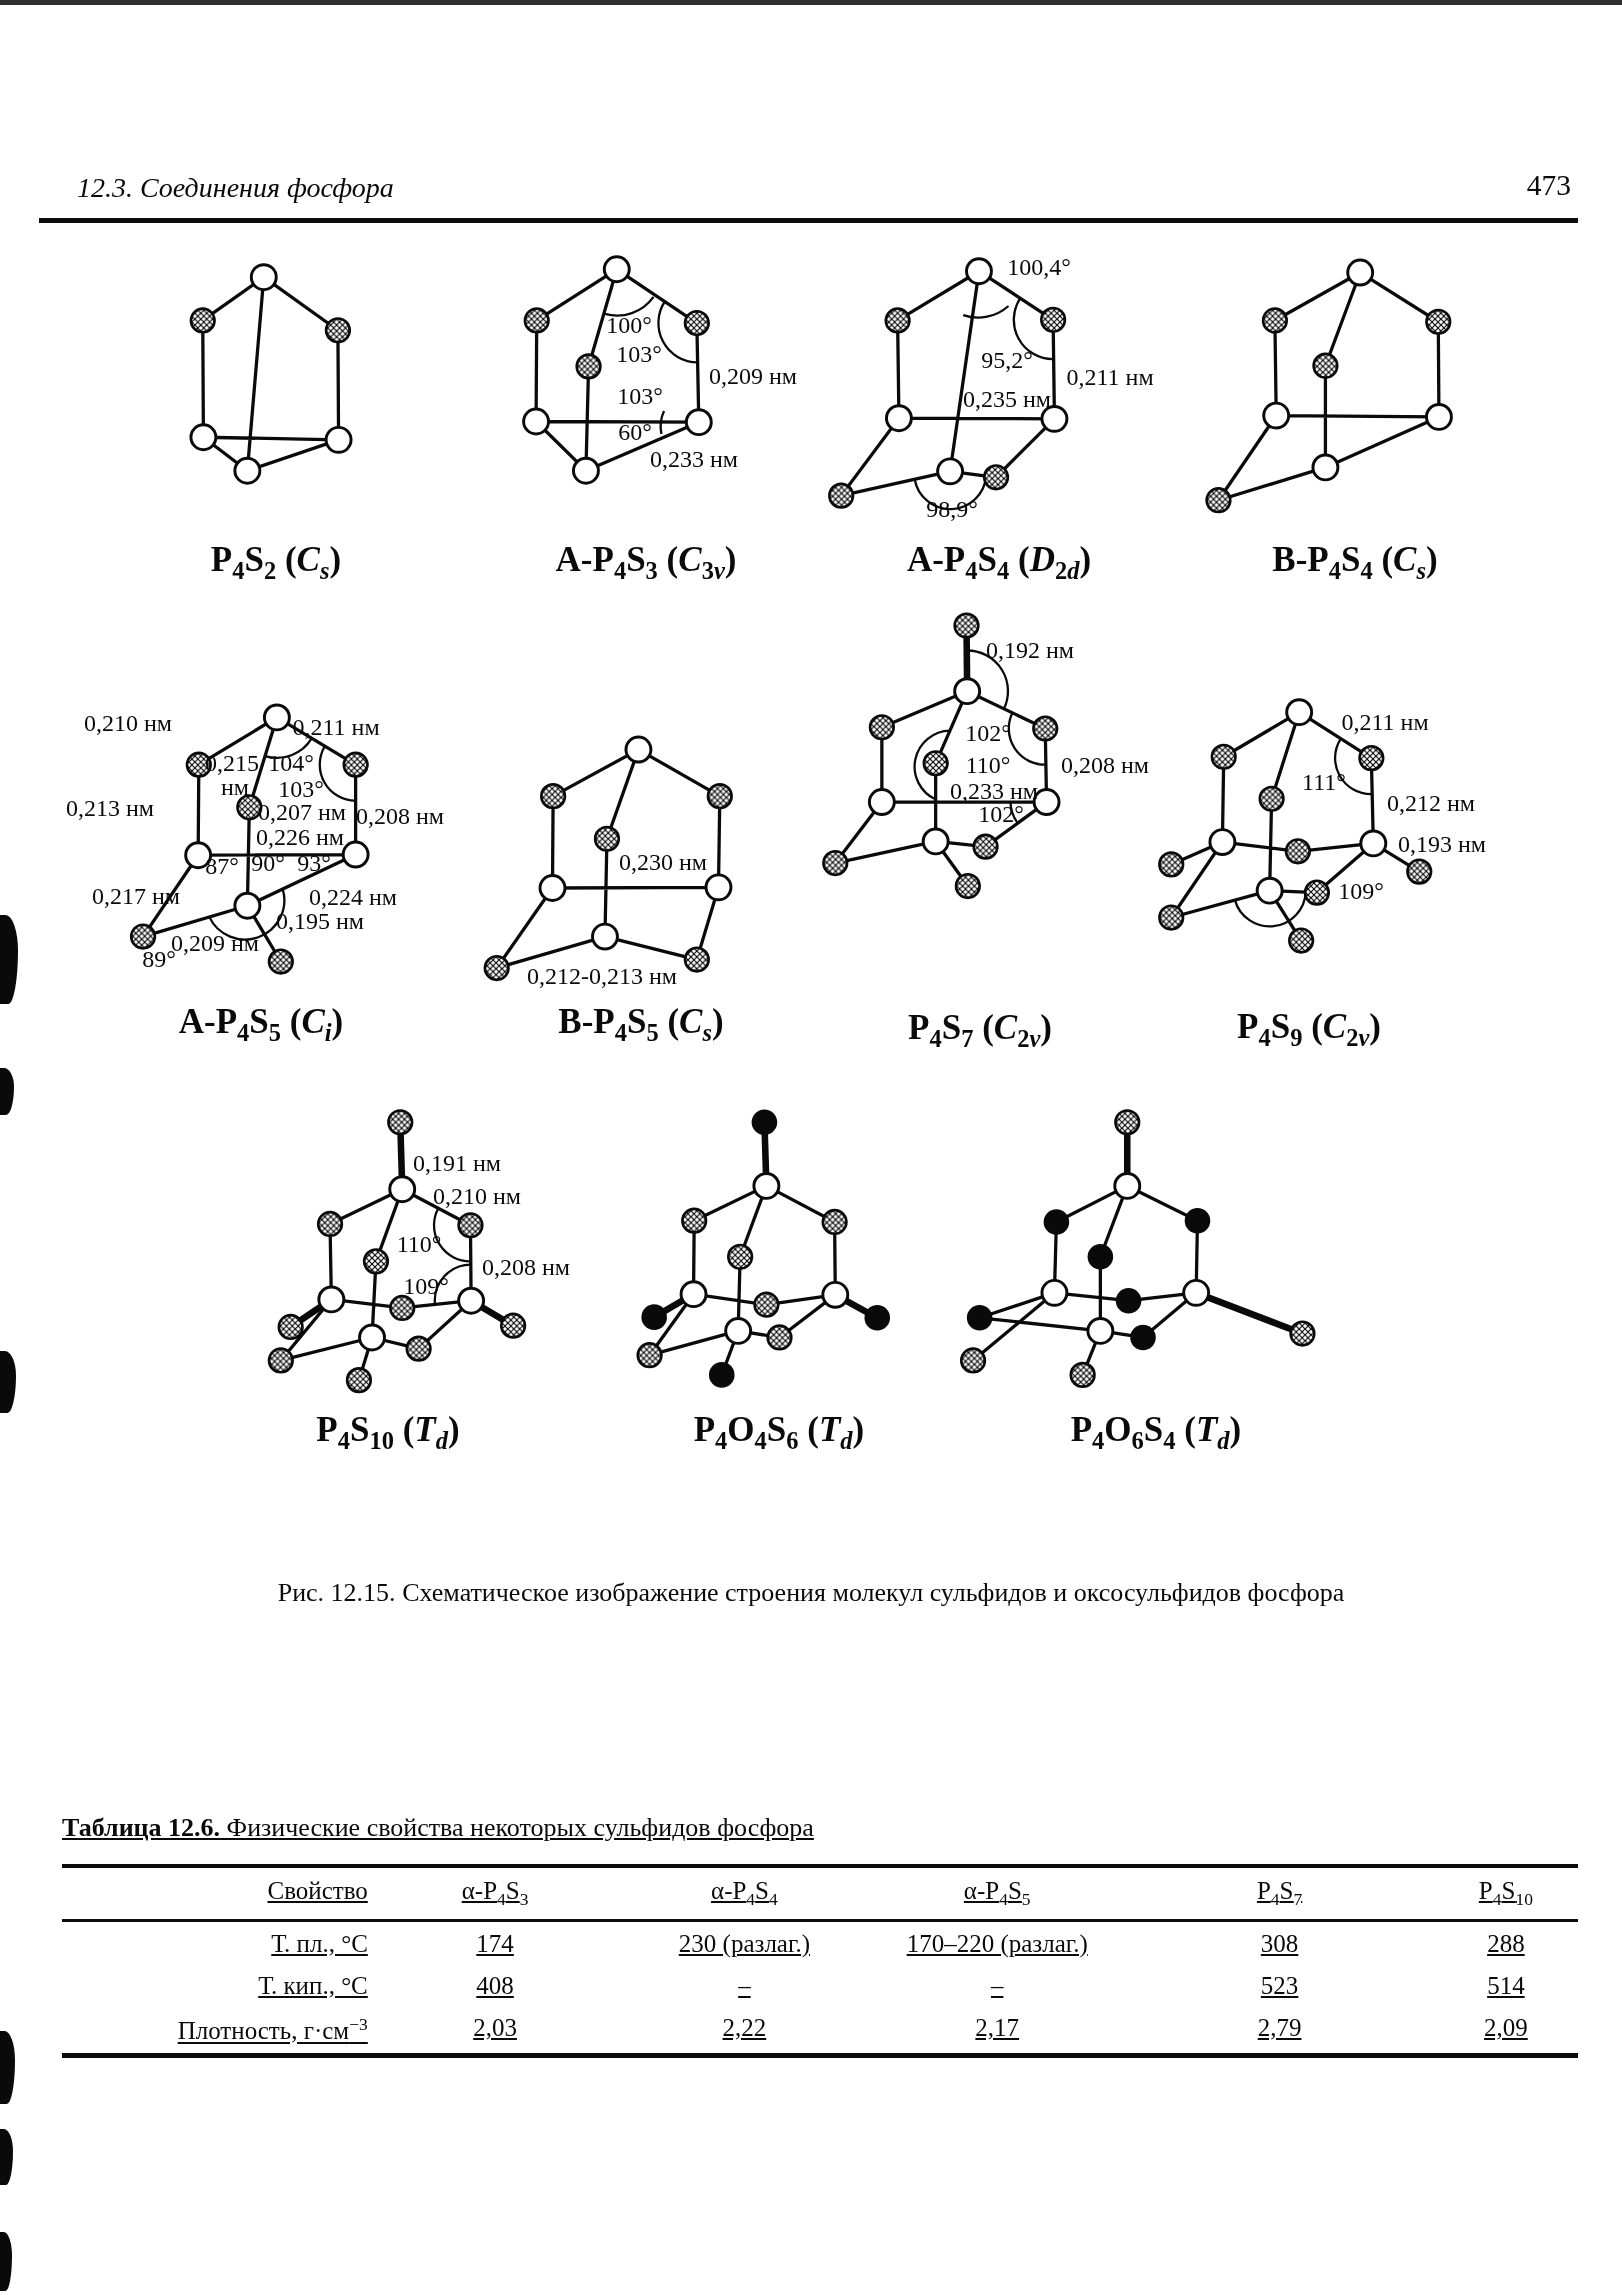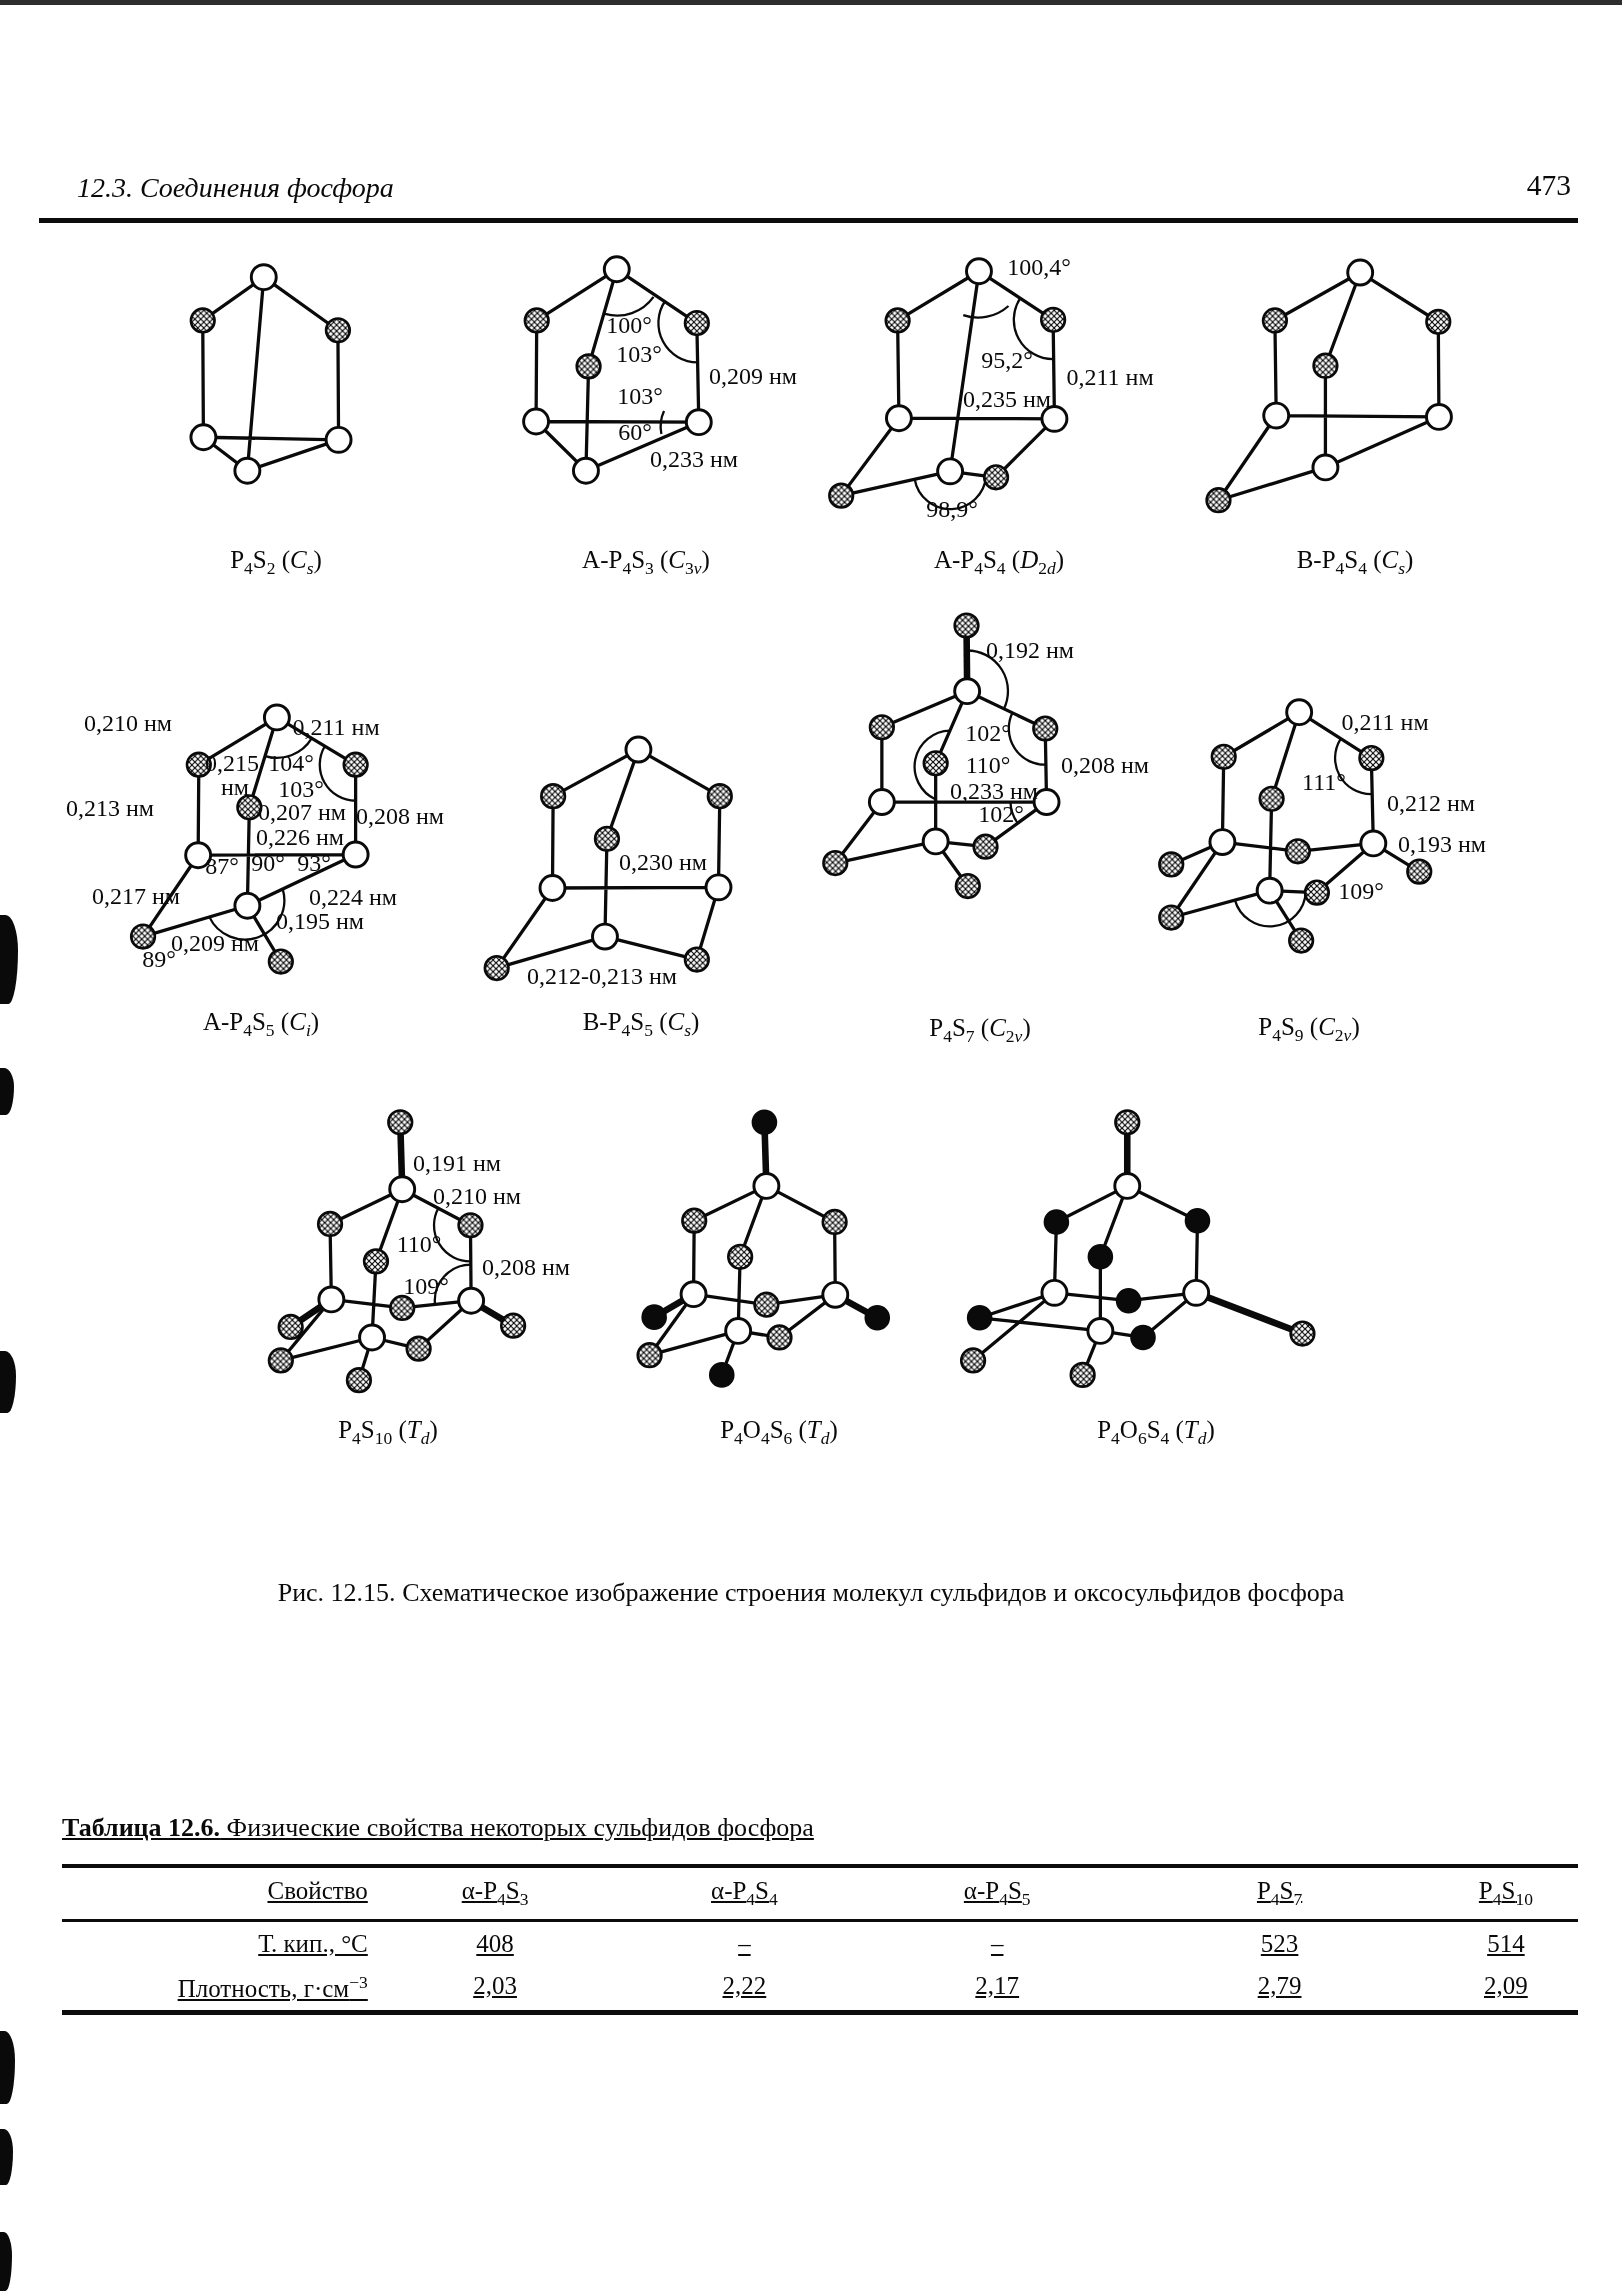--- a/index.html
+++ b/index.html
@@ -11,21 +11,21 @@
   .hdr-right{position:absolute;right:51px;top:169px;font-weight:normal;font-size:29.5px;}
   .hdr-rule{position:absolute;left:39px;top:218px;width:1539px;height:4.6px;background:#0c0c0c;}
   svg{position:absolute;left:0;top:0;}
   .bond{stroke:#0a0a0a;stroke-width:5;fill:none;}
   .bond.th{stroke-width:10;}
   .arc{stroke:#0a0a0a;stroke-width:3.5;fill:none;}
   circle.p{fill:#ffffff;stroke:#0a0a0a;stroke-width:4.5;}
   circle.s{fill:url(#hx);stroke:#0a0a0a;stroke-width:4;}
   circle.o{fill:#0a0a0a;stroke:#0a0a0a;stroke-width:3;}
   .ann{position:absolute;transform:translate(-50%,-50%);font-size:24px;white-space:nowrap;}
-  .mol-label{position:absolute;transform:translate(-50%,-50%);font-size:25px;font-weight:400;white-space:nowrap;}
+  .mol-label{position:absolute;transform:translate(-50%,-50%);font-size:35px;font-weight:700;white-space:nowrap;}
   .caption{position:absolute;left:0;top:1578px;width:1622px;text-align:center;font-size:26px;}
   .caption b{font-weight:normal;}
   .tbl-wrap{position:absolute;left:62px;top:1813px;width:1517px;text-decoration:underline;}
   .tbl-title{font-size:26px;margin-bottom:21px;}
   .tbl-title b{font-weight:bold;}
   table{border-collapse:collapse;table-layout:fixed;width:1516px;
         border-top:4.6px solid #0c0c0c;border-bottom:5.9px solid #0c0c0c;font-size:25px;}
   th,td{font-weight:normal;padding:7.2px 2.6px;vertical-align:top;}
   thead th{border-bottom:3.9px solid #0c0c0c;padding:9.2px 2.6px;}
   .cL{text-align:right;}
@@ -322,20 +322,28 @@
           <th class="cL">Свойство</th>
           <th class="cC">α-P<sub>4</sub>S<sub>3</sub></th>
           <th class="cC">α-P<sub>4</sub>S<sub>4</sub></th>
           <th class="cC">α-P<sub>4</sub>S<sub>5</sub></th>
           <th class="cC">P<sub>4</sub>S<sub>7</sub></th>
           <th class="cC">P<sub>4</sub>S<sub>10</sub></th>
         </tr>
       </thead>
       <tbody>
         <tr>
+          <td class="cL">Т. пл., °С</td>
+          <td class="cC">174</td>
+          <td class="cC">230 (разлаг.)</td>
+          <td class="cC">170–220 (разлаг.)</td>
+          <td class="cC">308</td>
+          <td class="cC">288</td>
+        </tr>
+        <tr>
           <td class="cL">Т. кип., °С</td>
           <td class="cC">408</td>
           <td class="cC">–</td>
           <td class="cC">–</td>
           <td class="cC">523</td>
           <td class="cC">514</td>
         </tr>
         <tr>
           <td class="cL">Плотность, г·см<sup>−3</sup></td>
           <td class="cC">2,03</td>

